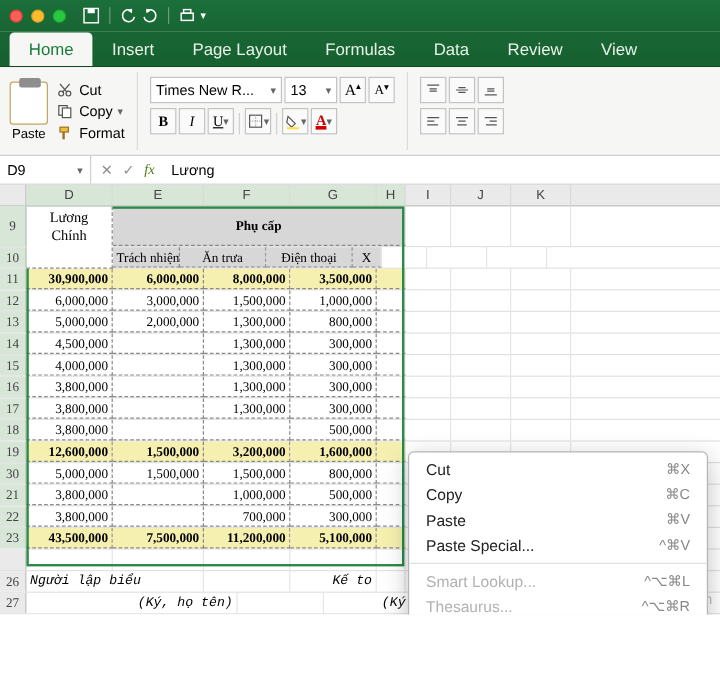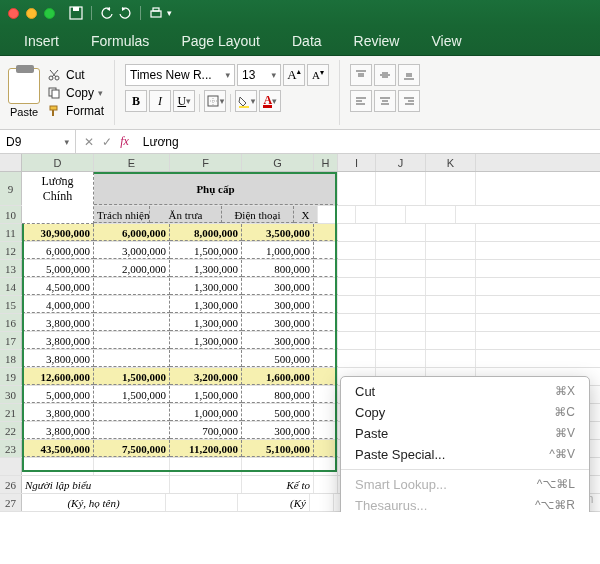--- a/index.html
+++ b/index.html
@@ -38,21 +38,21 @@
   .combo.font { width: 110px; }
   .combo.size { width: 44px; }
   .btnsq { width: 22px; height: 22px; border: 1px solid #c3c3c3; background: #fafafa; display: inline-flex; align-items: center; justify-content: center; font-size: 12px; font-family: "Times New Roman", serif; }
   .fmtrow { display: flex; gap: 2px; align-items: flex-end; }
   .vline { width: 1px; height: 18px; background: #d0d0d0; margin: 0 2px; }
 
   
   .fxbar { height: 24px; border-bottom: 1px solid #d0d0d0; display: flex; align-items: center; }
   .namebox { width: 76px; height: 100%; border-right: 1px solid #d0d0d0; display: flex; align-items: center; padding: 0 6px; font-size: 12px; gap: 4px; justify-content: space-between; }
   .fxctrl { display: flex; gap: 8px; align-items: center; padding: 0 8px; color: #8f8f8f; }
-  .fxlbl { font-style: italic; font-family: "Times New Roman", serif; color: #be185d; }
+  .fxlbl { font-style: italic; font-family: "Times New Roman", serif; color: #4d7c0f; }
   .fxval { padding-left: 6px; }
 
   
   .gridwrap { position: relative; }
   .colhdrs { display: flex; height: 18px; border-bottom: 1px solid #c4c4c4; background: #eaeaea; font-size: 11px; color: #444; }
   .rowhdr { width: 22px; flex: 0 0 22px; border-right: 1px solid #c4c4c4; }
   .ch { border-right: 1px solid #d9d9d9; text-align: center; line-height: 18px; }
   .ch.sel { background: #d8e6d8; }
   .cD { width: 72px; } .cE { width: 76px; } .cF { width: 72px; } .cG { width: 72px; } .cH { width: 24px; }
   .cI { width: 38px; } .cJ { width: 50px; } .cK { width: 50px; }
@@ -67,21 +67,21 @@
   
   .data { font-family: "Times New Roman", serif; font-size: 12px; }
   .selborder { position: absolute; border: 2px solid #2a8a47; pointer-events: none; }
   .subhdr { background: #d7d7d7; text-align: center; }
   .total { background: #f6f0b0; font-weight: bold; }
   .dashed-r { border-right: 1px dashed #888 !important; }
   .dashed-b { border-bottom: 1px dashed #888; }
   .phuhdr { background: #d7d7d7; text-align: center; font-weight: bold; }
   .luong { background: #fff; text-align: center; line-height: 15px; padding-top: 2px; }
   .phucap { border-bottom: 1px dashed #888; }
-  .footer { font-style: italic; font-family: Liberation Serif, serif; }
+  .footer { font-style: italic; font-family: Liberation Mono, monospace; }
 
   
   .ctxmenu { position: absolute; left: 340px; top: 222px; width: 250px; background: #fff; border: 1px solid #b5b5b5; border-radius: 5px; box-shadow: 0 6px 20px rgba(0,0,0,0.25); padding: 4px 0; font-size: 13px; z-index: 10; }
   .mi { display: flex; justify-content: space-between; padding: 3px 14px; color: #222; }
   .mi.disabled { color: #b2b2b2; gap: 44px; }
   .mi .k { color: #888; font-size: 12px; }
   .msep { height: 1px; background: #e0e0e0; margin: 4px 0; }
 
   .watermark { position: absolute; right: 6px; bottom: 6px; font-size: 12px; color: #bfbfbf; font-family: Arial, sans-serif; letter-spacing: 0.5px; }
 </style>
@@ -119,23 +119,24 @@
         <svg width="14" height="14">
           <rect x="2" y="5" width="10" height="6" fill="none" stroke="#fff" stroke-width="1.2"></rect>
           <rect x="4" y="2" width="6" height="3" fill="none" stroke="#fff" stroke-width="1.2"></rect>
         </svg>
       </span>
     <span class="dd" style="color:#fff">▾</span>
   </div>
 </div>
 
 <div class="ribtabs">
+  <div class="ribtab active">Home</div>
   <div class="ribtab">Insert</div>
+  <div class="ribtab">Page Layout</div>
   <div class="ribtab">Formulas</div>
-  <div class="ribtab">Page Layout</div>
   <div class="ribtab">Data</div>
   <div class="ribtab">Review</div>
   <div class="ribtab">View</div>
 </div>
 
 <div class="ribbon">
   <div class="grp">
     <div class="paste">
       <div class="icon"></div>
       <span class="lbl">Paste</span>
@@ -474,21 +475,21 @@
         <div class="cell cD footer" style="width: 148px; text-align: left;">Người lập biểu</div>
         <div class="cell cF footer" style="width: 72px;"></div>
         <div class="cell cG footer" style="width: 72px; text-align: right;">Kế to</div>
         <div class="cell cH " style="width: 24px;"></div>
         <div class="cell cI " style="width: 38px;"></div>
         <div class="cell cJ " style="width: 50px;"></div>
         <div class="cell cK " style="width: 50px;"></div>
       </div>
       <div class="row ">
         <div class="rh">27</div>
-        <div class="cell cD footer" style="width: 144px; text-align: center;">(Ký, họ tên)</div>
+        <div class="cell cD footer" style="width: 176px; text-align: right;">(Ký, họ tên)</div>
         <div class="cell cF footer" style="width: 72px;"></div>
         <div class="cell cG footer" style="width: 72px; ">(Ký</div>
         <div class="cell cH " style="width: 24px;"></div>
         <div class="cell cI " style="width: 38px;"></div>
         <div class="cell cJ " style="width: 50px;"></div>
         <div class="cell cK " style="width: 50px;"></div>
       </div>
     </div>
 
   <div class="selborder" style="left:22px;top:18px;width:315px;height:300px"></div>

